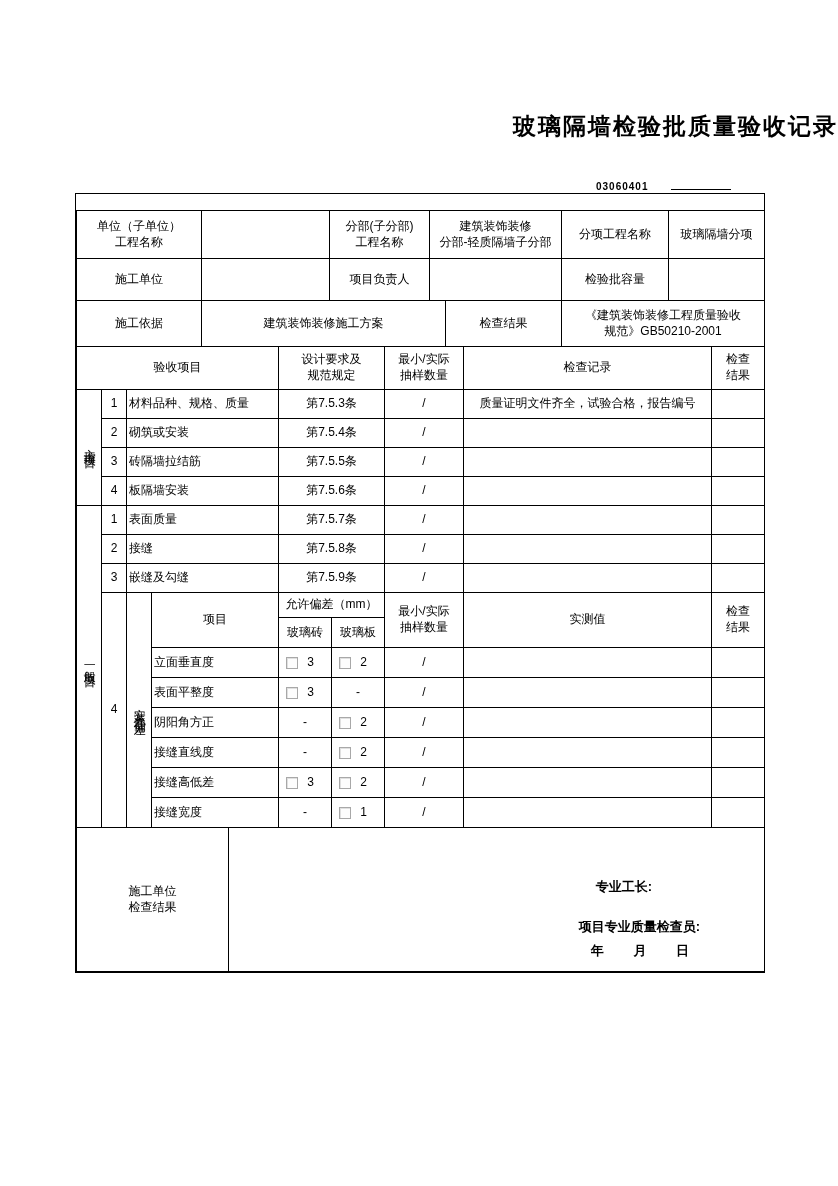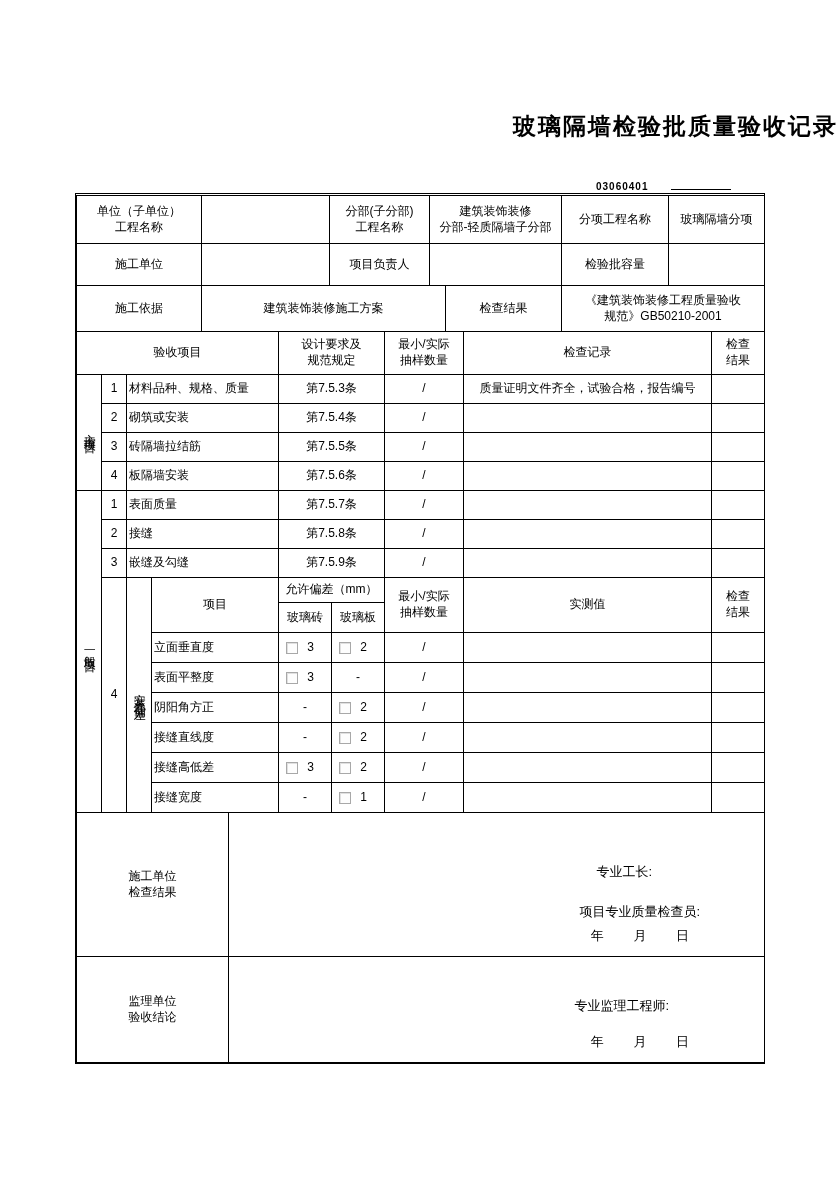--- a/index.html
+++ b/index.html
@@ -9,36 +9,36 @@
   }
   .title {
     position:absolute; top:111px; left:0; right:0; text-align:right;
     font-size:23px; font-weight:bold; letter-spacing:2px;
   }
   .code-row { position:absolute; top:177px; left:596px; font-size:10px; letter-spacing:1px;font-weight:bold; }
   .code-line { display:inline-block; width:60px; height:12px; border-bottom:1px solid #000; margin-left:22px; }
 
   .sheet { position:absolute; left:75px; top:193px; width:688px; border:1px solid #000; }
   table { border-collapse:collapse; table-layout:fixed; width:688px; margin-top:-1px; }
-  table:first-child { margin-top:1px; }
+  table:first-child { margin-top:16px; }
   td {
     border:1px solid #000; text-align:center; vertical-align:middle;
     font-size:12px; line-height:1.3; padding:1px 2px; overflow:hidden;
   }
   .ml { white-space:pre-line; }
   .r47 td{height:45px} .r41 td{height:39px} .r45 td{height:43px}
   .r42 td{height:40px} .r28 td{height:26px} .r24 td{height:22px}
   .r29 td{height:27px} .r143 td{height:141px} .r105 td{height:103px}
   .v { writing-mode:vertical-rl; text-orientation:upright; letter-spacing:3px; display:inline-block; }
   .name-cell { text-align:left; }
   .rec-cell { font-size:12px; }
   .devcell { display:flex; align-items:center; justify-content:space-between; padding:0 6px 0 5px; }
   .cb { display:inline-block; width:10px; height:10px; border:1px solid #a8a8a8; background:#fdfdfd; box-shadow:1px 1px 0 #e0e0e0 inset; }
   .devcell .num { padding-right:9px; }
-  .sig { vertical-align:top; }
+  .sig { vertical-align:top;font-weight:bold; }
   .sig-line { text-align:right; font-size:13px; line-height:16px; }
   .sl1 { margin-top:50px; padding-right:110px; }
   .sl2 { margin-top:24px; padding-right:62px; }
   .sd1 { margin-top:8px;  padding-right:73px; word-spacing:26px; }
   .sl3 { margin-top:40px; padding-right:93px; }
   .sd2 { margin-top:20px; padding-right:73px; word-spacing:26px; }
 </style>
 </head>
 <body>
 
@@ -299,25 +299,17 @@
       <tbody>
           <tr class="r143">
         <td class="ml">施工单位
 检查结果</td>
         <td class="sig">
           <div class="sig-line sl1">专业工长:</div>
           <div class="sig-line sl2">项目专业质量检查员:</div>
           <div class="sig-line sd1">年 月 日</div>
         </td>
       </tr>
-      <tr class="r105">
-        <td class="ml">监理单位
-验收结论</td>
-        <td class="sig">
-          <div class="sig-line sl3">专业监理工程师:</div>
-          <div class="sig-line sd2">年 月 日</div>
-        </td>
-      </tr>
     </tbody>
       </table>
 
   </div>
 </div>
 
 </body></html>

